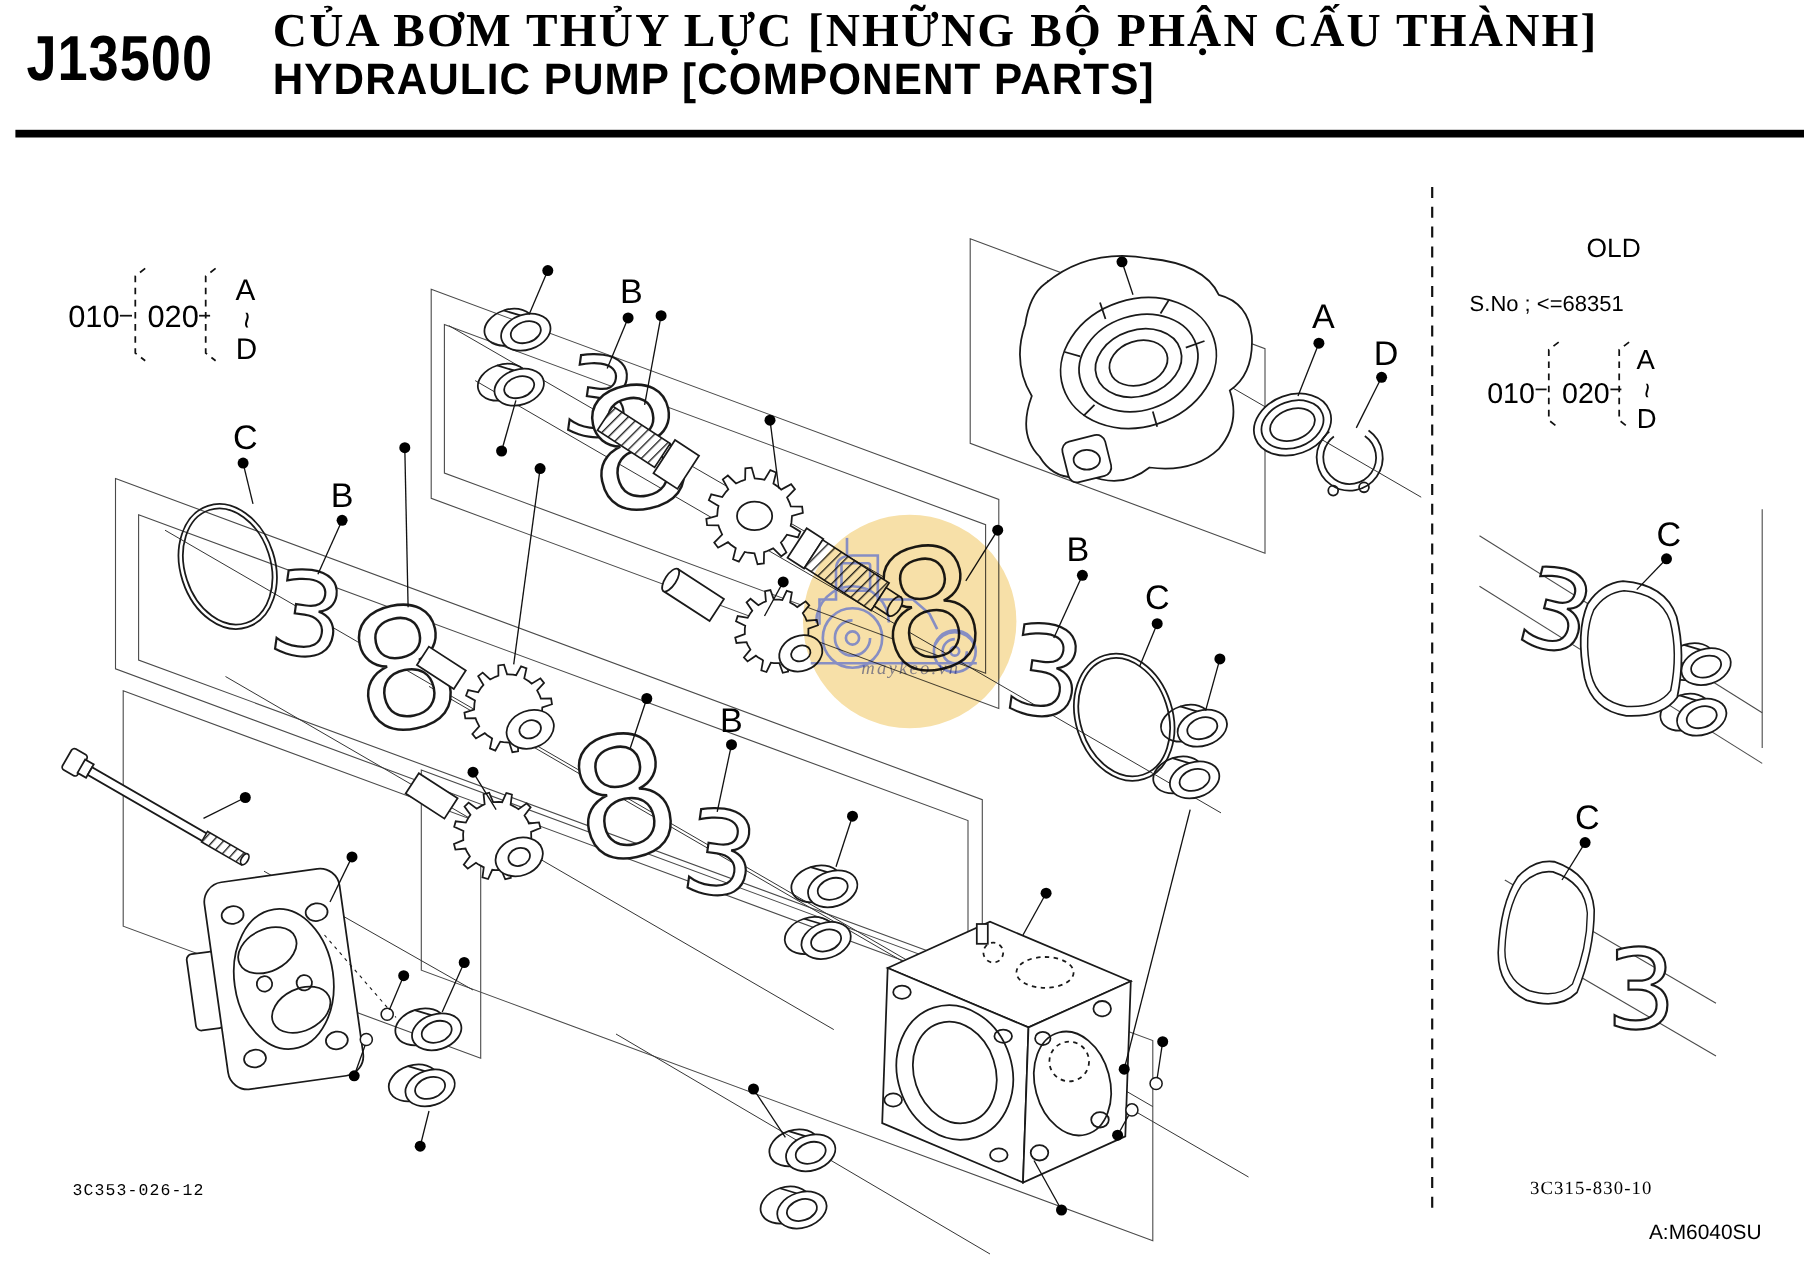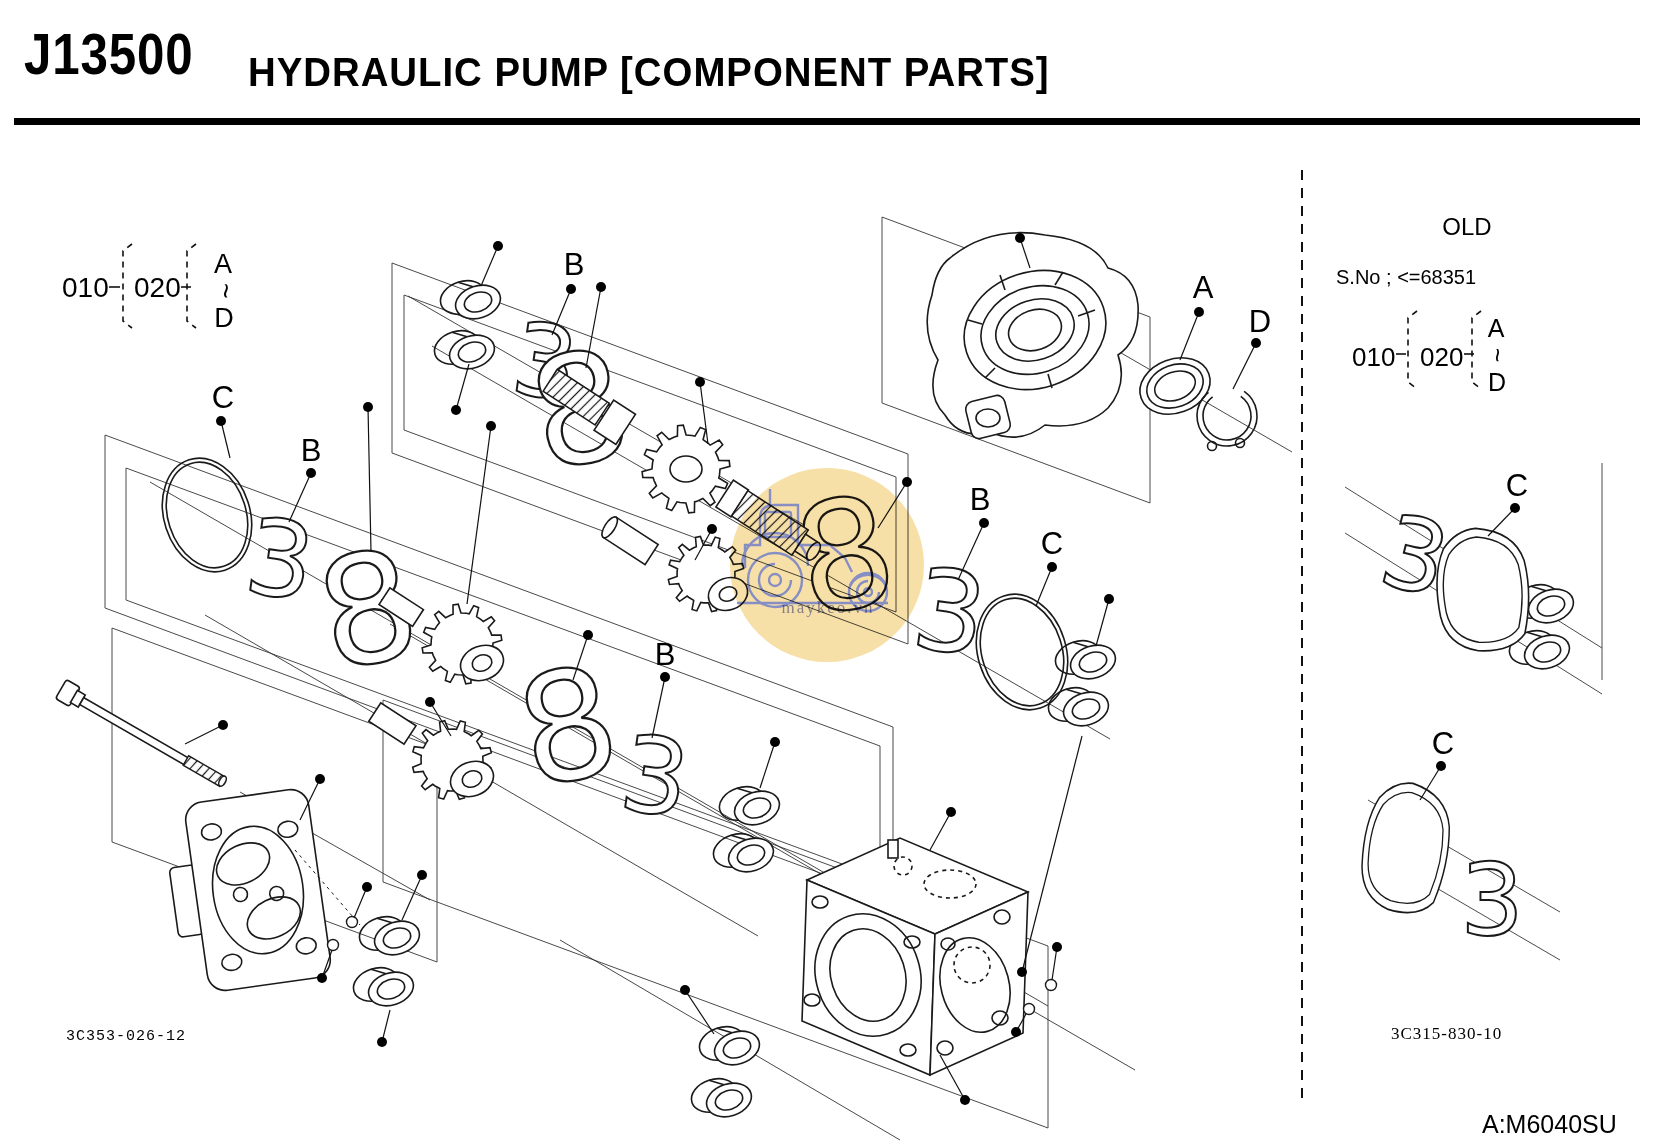--- a/index.html
+++ b/index.html
@@ -12,24 +12,24 @@
   .hdr-en{left:248px;top:50px;font-weight:bold;font-size:40px;transform:scaleX(.96);transform-origin:left top;letter-spacing:1px;}
   .rule{position:absolute;left:14px;top:118px;width:1626px;height:7px;background:#000;}
   .callout{position:absolute;font-size:31px;transform:translate(-50%,-50%);}
   .refnum{position:absolute;font-size:28px;}
   .refnum.old{font-size:26px;}
   .rangech{position:absolute;font-size:27px;transform:translate(-50%,-50%);}
   .rangech.old{font-size:25px;}
   .rot90{transform:translate(-50%,-50%) rotate(90deg);}
   .old-title{position:absolute;font-size:24px;transform:translate(-50%,-50%);}
   .serial{position:absolute;font-size:20px;text-align:right;}
-  .dwg{position:absolute;font-family:"Liberation Mono",monospace;font-size:15px;letter-spacing:1px;}
+  .dwg{position:absolute;font-family:"Liberation Mono",monospace;font-size:15px;letter-spacing:1px;margin-top:46px;}
   .dwg.old{font-size:17px;font-family:Liberation Serif, serif;}
-  .variant{position:absolute;font-size:25px;}
-  .wm-text{position:absolute;font-family:"Liberation Serif",serif;font-size:17px;
+  .variant{position:absolute;font-size:19px;margin-left:17px;}
+  .wm-text{position:absolute;font-family:"Liberation Serif",serif;font-style:italic;font-size:17px;
            color:#8a92cb;letter-spacing:2px;transform:translate(-50%,-50%);mix-blend-mode:multiply;}
   svg .ln{fill:none;stroke:#1a1a1a;stroke-width:1.6;}
   svg .lnw{fill:#fff;stroke:#1a1a1a;stroke-width:1.6;}
   svg .pnl{fill:none;stroke:#4a4a4a;stroke-width:1;}
   svg .axis{stroke:#333;stroke-width:.9;}
   svg .ldr{stroke:#111;stroke-width:1.2;}
   svg .dot{fill:#000;}
   svg .ball{fill:#fff;stroke:#1a1a1a;stroke-width:1.4;}
   svg .snapg{font-family:"DejaVu Sans",sans-serif;fill:#fff;stroke:#1a1a1a;stroke-width:2;
              text-anchor:middle;dominant-baseline:central;}
@@ -356,20 +356,21 @@
       <circle cx="775" cy="580" r="6"></circle>
       <circle cx="868" cy="592" r="19"></circle>
       <path d="M868,592 m11,0 a11,11 0 1 1 -11,-11"></path>
       <circle cx="868" cy="592" r="4"></circle>
       <line x1="737" y1="603" x2="888" y2="603"></line>
     </g>
   </g>
 </svg>
 
 <div class="abs hdr-code">J13500</div>
+<div class="abs hdr-vi">CỦA BƠM THỦY LỰC [NHỮNG BỘ PHẬN CẤU THÀNH]</div>
 <div class="abs hdr-en">HYDRAULIC PUMP [COMPONENT PARTS]</div>
 <div class="rule"></div>
 
 <div class="refnum" style="left:62px;top:272px">010</div>
 <div class="refnum" style="left:134px;top:272px">020</div>
 <div class="rangech" style="left:223px;top:264px">A</div>
 <div class="rangech rot90" style="left:224px;top:291px">~</div>
 <div class="rangech" style="left:224px;top:318px">D</div>
 
 <div class="old-title" style="left:1467px;top:227px">OLD</div>

